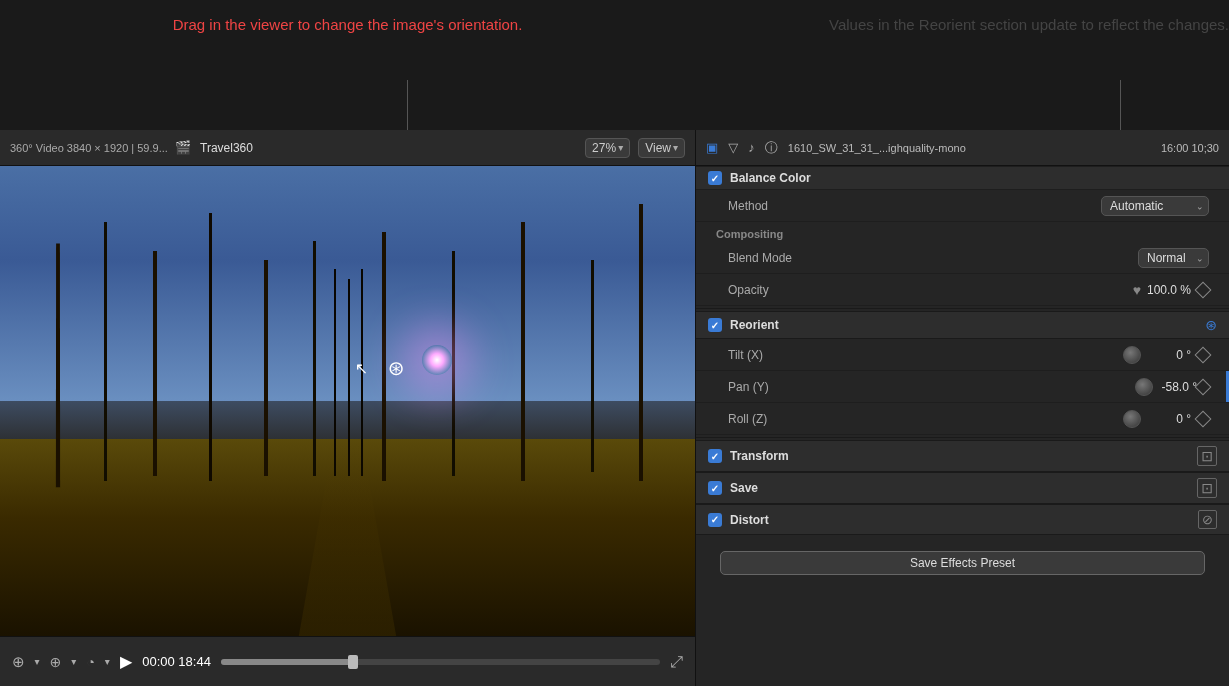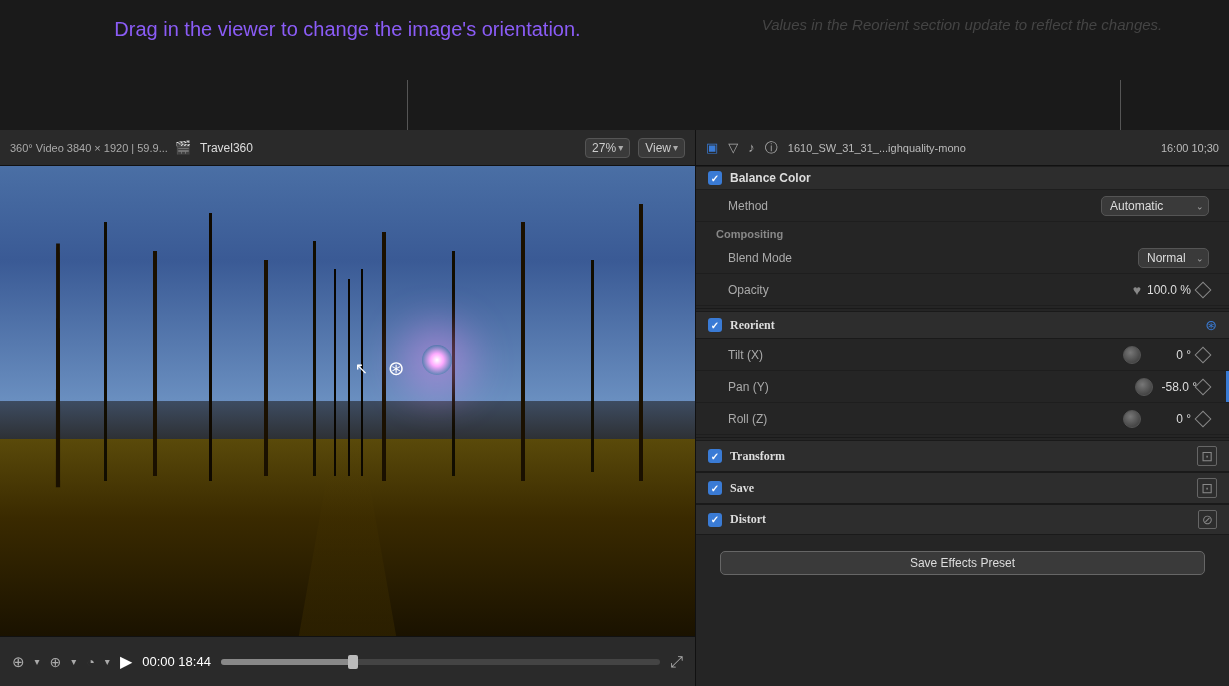--- a/index.html
+++ b/index.html
@@ -155,21 +155,20 @@
       border-top: 1px solid #1a1a1a;
       border-bottom: 1px solid #1a1a1a;
       gap: 8px;
     }
 
     .subsection-label {
       font-size: 12px;
       font-weight: 600;
       color: #ddd;
       flex: 1;
-      font-family: Liberation Serif, serif;
     }
 
     .subsection-icon {
       font-size: 14px;
       color: #3a7bd5;
       cursor: pointer;
     }
 
     .property-row {
       display: flex;
@@ -280,29 +279,29 @@
       display: block;
       width: calc(100% - 24px);
       text-align: center;
     }
   </style>
 </head>
 <body>
 
 <div style="position:relative; height:130px; background:#1a1a1a; display:flex; align-items:flex-start; padding-top:10px;">
   <div style="flex:0 0 695px; display:flex; justify-content:center; padding-top:4px;">
-    <div style="font-size:20px; color:#8b5cf6; text-align:center; line-height:1.5;">Drag in the viewer to
+    <div style="font-size:15px; color:#ef4444; text-align:center; line-height:1.5;">Drag in the viewer to
 change the image's
 orientation.</div>
   </div>
 
   <div style="position:absolute; left:407px; bottom:0; width:1px; height:50px; background:#555;"></div>
 
   <div style="position:absolute; right:108px; bottom:0; width:1px; height:50px; background:#555;"></div>
-  <div style="flex:1; display:flex; justify-content:center; padding-top:4px;font-style:italic;">
+  <div style="flex:1; display:flex; justify-content:flex-end; padding-top:4px;">
     <div style="font-size:15px; color:#444; text-align:center; line-height:1.5;">Values in the Reorient
 section update to
 reflect the changes.</div>
   </div>
 </div>
 
 <div class="main-area">
 
   <div class="viewer-panel">
 

